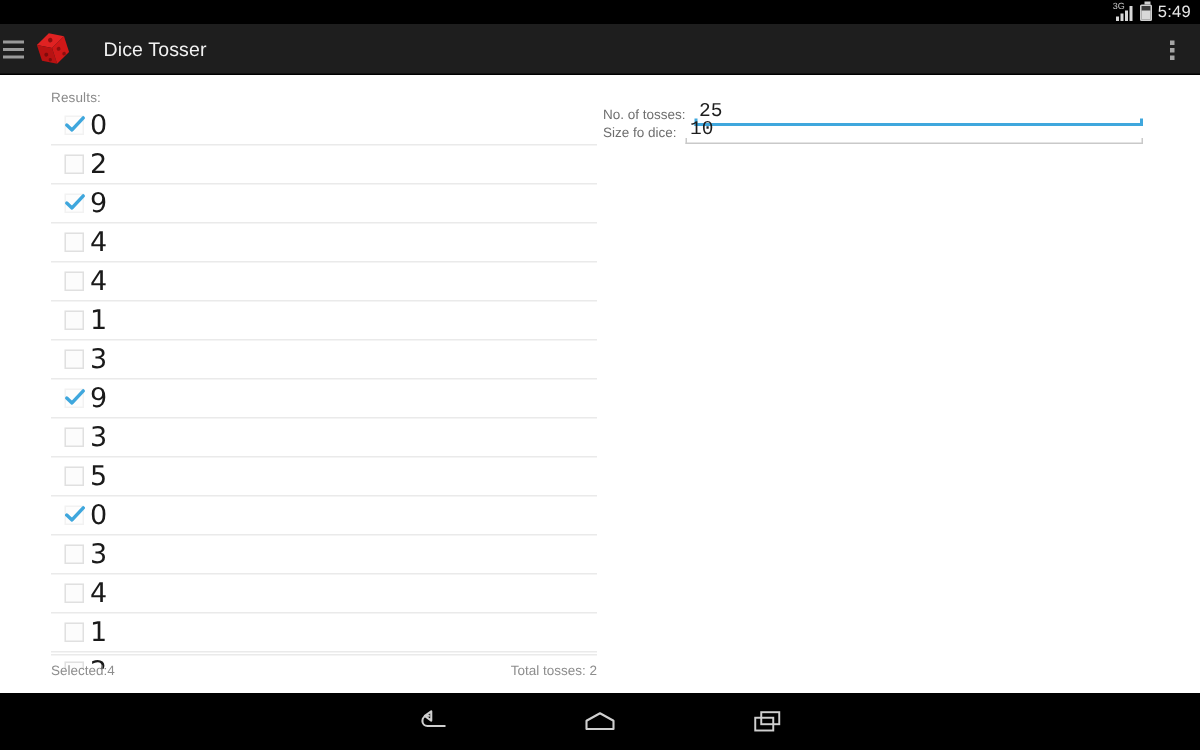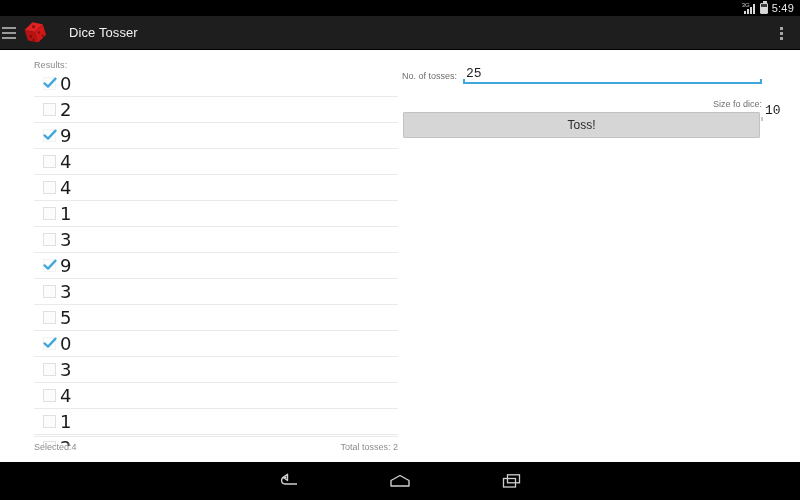--- a/index.html
+++ b/index.html
@@ -209,21 +209,21 @@
   }
   .field-row {
     position: absolute;
     left: 2px;
     width: 360px;
     height: 22px;
     display: flex;
     align-items: flex-end;
   }
   #field-count { top: 12px; }
-  #field-size  { top: 49px; flex-direction: column; }
+  #field-size  { top: 24px; }
   .field-label {
     font-size: 9px;
     color: #6e6e6e;
     padding-bottom: 3px;
     white-space: nowrap;
   }
   .field-input {
     position: relative;
     flex: 1;
     margin-left: 6px;
@@ -478,21 +478,20 @@
       </div>
 
       <div class="field-row" id="field-size">
         <span class="field-label">Size fo dice:</span>
         <span class="field-input unfocused">
           <span class="val">10</span>
           <span class="underline"></span>
         </span>
       </div>
 
-      <div id="toss-button">Toss!</div>
     </div>
   </div>
 
   <div id="nav-bar">
     <div class="nav-btn">
       <svg width="22" height="16" viewBox="0 0 22 16" aria-hidden="true">
         <path d="M20 11 H8 a3.4 3.4 0 0 1 0-6.8 H9.5" fill="none" stroke="#cfcfcf" stroke-width="1.4"></path>
         <path d="M10.5 1.2 L6.2 4.3 L10.5 7.4 Z" fill="none" stroke="#cfcfcf" stroke-width="1.4" stroke-linejoin="round"></path>
       </svg>
     </div>

